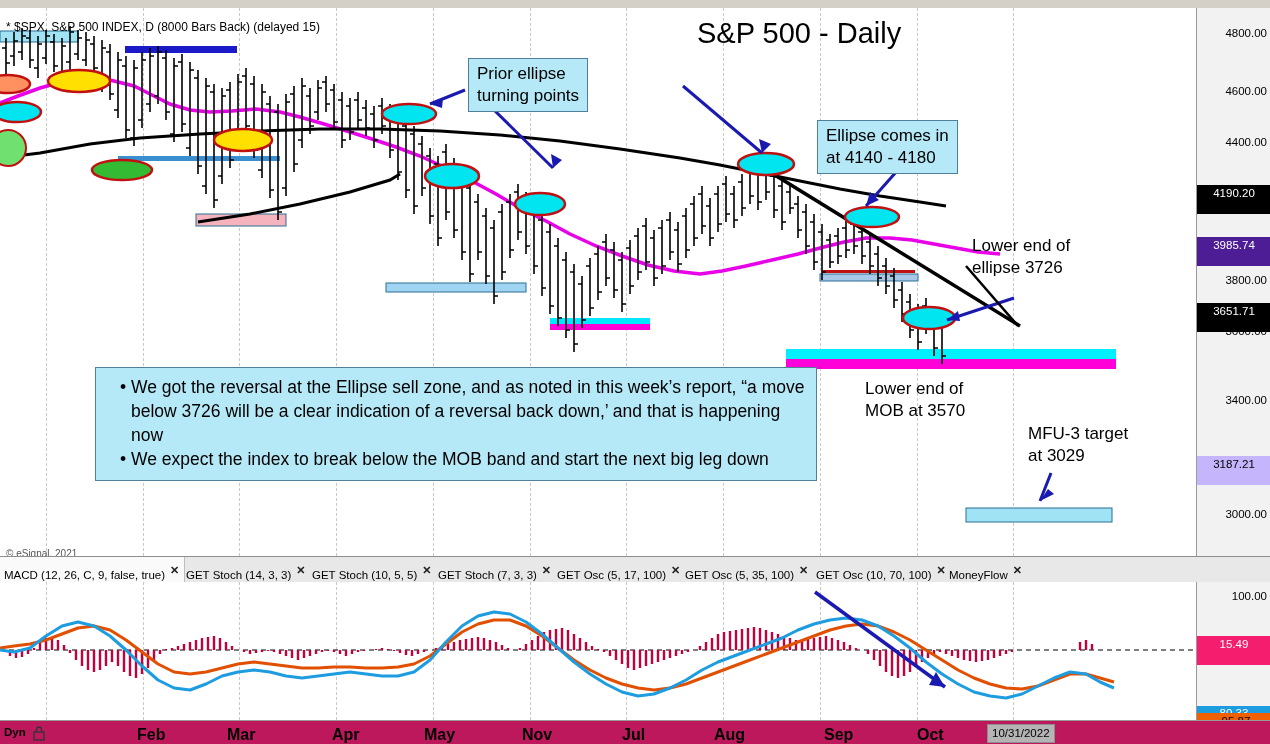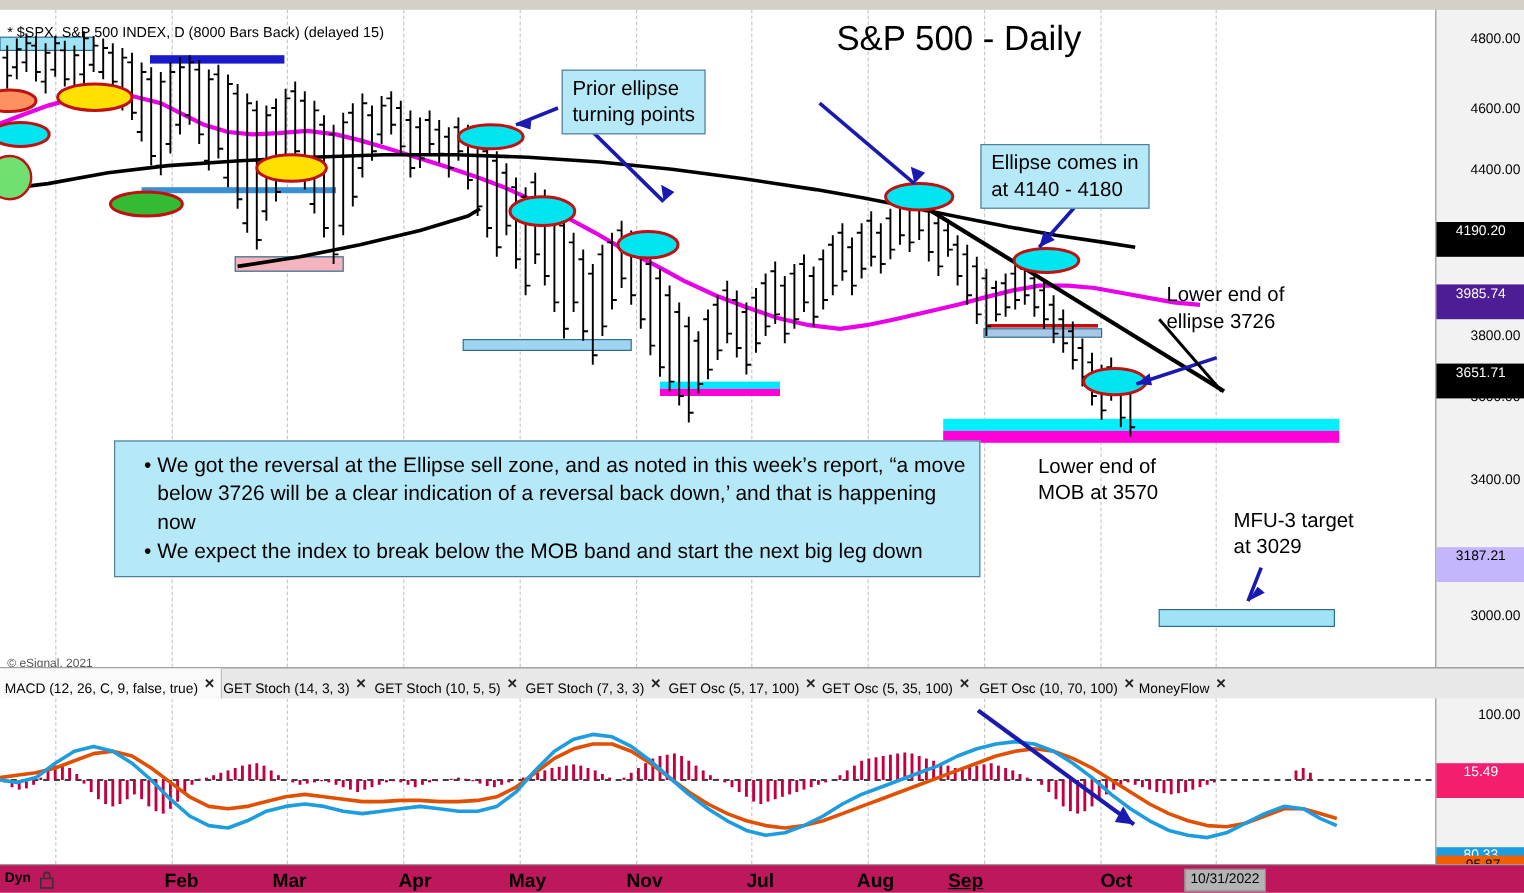--- a/index.html
+++ b/index.html
@@ -537,18 +537,18 @@
         <path d="M4.5,7 L4.5,4.5 A2.5,2.5 0 0 1 9.5,4.5 L9.5,7" fill="none" stroke="#333" stroke-width="1.3"></path>
       </svg>
     </div>
     <div class="mlabel" style="left:137px;">Feb</div>
     <div class="mlabel" style="left:227px;">Mar</div>
     <div class="mlabel" style="left:332px;">Apr</div>
     <div class="mlabel" style="left:424px;">May</div>
     <div class="mlabel" style="left:522px;">Nov</div>
     <div class="mlabel" style="left:622px;">Jul</div>
     <div class="mlabel" style="left:714px;">Aug</div>
-    <div class="mlabel" style="left:790px;text-decoration:underline;">Sep</div>
+    <div class="mlabel" style="left:824px;">Sep</div>
     <div class="mlabel" style="left:917px;">Oct</div>
     <div class="datebox" style="left:987px;">10/31/2022</div>
   </div>
 
 </div>
 
 </body></html>

